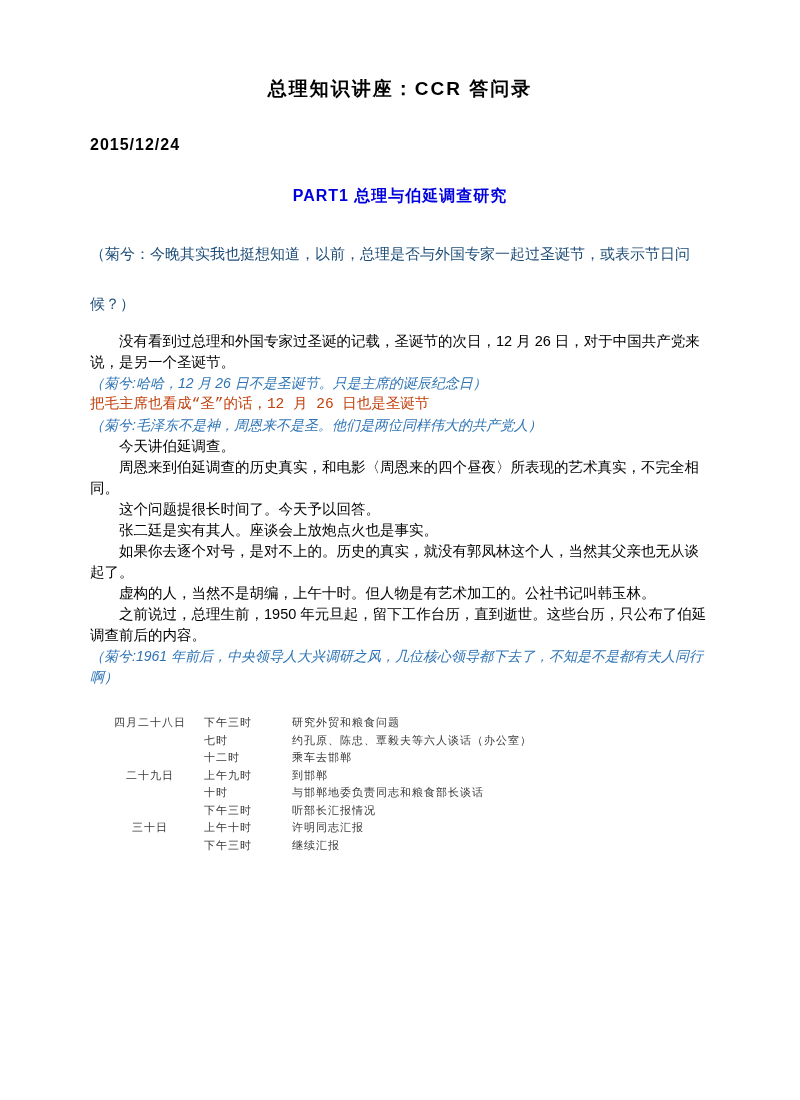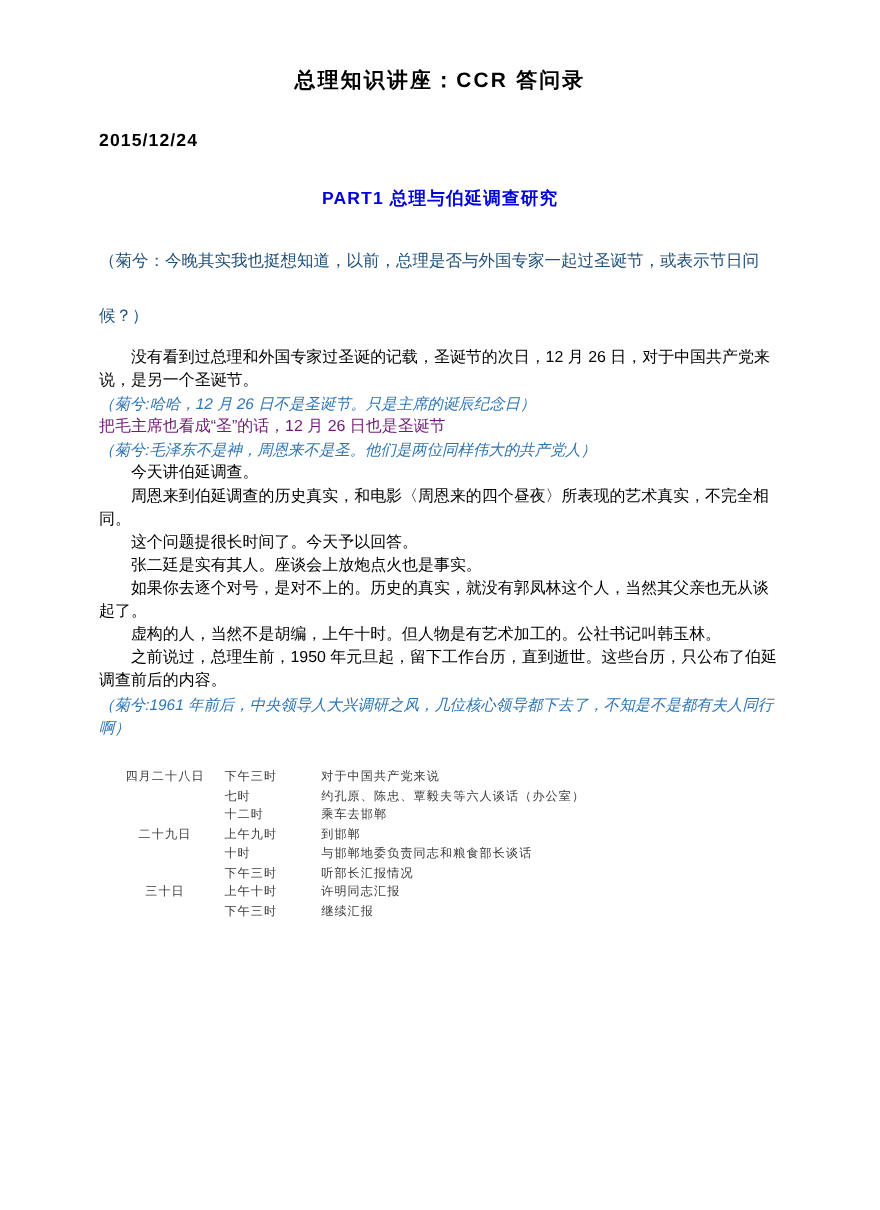--- a/index.html
+++ b/index.html
@@ -2,21 +2,21 @@
 <html><head>
 <meta charset="utf-8">
 <style>
   html,body{margin:0;padding:0;}
   body{
     width:800px;height:1100px;background:#ffffff;
     font-family:"Liberation Sans","DejaVu Sans",sans-serif;
     color:#000;overflow:hidden;
   }
   .page{
-    width:620px;margin:0 auto;padding-top:60px;
+    width:620px;margin:16px auto;padding-top:60px;
   }
   .doc-title{
     text-align:center;font-size:19px;font-weight:700;letter-spacing:2px;
     margin:0 0 0 0;color:#000;
   }
   .doc-date{
     text-align:left;font-size:16px;font-weight:600;letter-spacing:1px;
     margin:34px 0 0 0;color:#000;
   }
   .part-heading{
@@ -26,21 +26,21 @@
   .content{margin-top:22px;}
   .content p{margin:0;font-size:14.5px;line-height:21px;}
   p.comment-bold{
     color:#1F4E79;font-weight:400;font-size:15px;line-height:50px;
     margin:14px 0 2px 0;
   }
   p.comment-italic{
     color:#2E74B5;font-style:italic;font-size:14px;line-height:21px;
   }
   p.body-para{text-indent:2em;color:#000;}
-  p.body-noindent{text-indent:0;color:#701a75;}
+  p.body-noindent{text-indent:0;color:#c2410c;font-family:Liberation Mono, monospace;}
   .calendar{
     margin:26px 0 0 14px;
     font-size:11px;line-height:17.5px;color:#3a3a3a;
     filter:blur(0.45px);
     letter-spacing:1px;
   }
   .cal-row{display:flex;}
   .cal-date{width:92px;text-align:center;flex:0 0 auto;}
   .cal-time{width:72px;text-align:left;flex:0 0 auto;margin-left:8px;}
   .cal-activity{margin-left:16px;flex:1 1 auto;text-align:left;}
@@ -66,21 +66,21 @@
       <p class="body-para">如果你去逐个对号，是对不上的。历史的真实，就没有郭凤林这个人，当然其父亲也无从谈起了。</p>
       <p class="body-para">虚构的人，当然不是胡编，上午十时。但人物是有艺术加工的。公社书记叫韩玉林。</p>
       <p class="body-para">之前说过，总理生前，1950 年元旦起，留下工作台历，直到逝世。这些台历，只公布了伯延调查前后的内容。</p>
       <p class="comment-italic">（菊兮:1961 年前后，中央领导人大兴调研之风，几位核心领导都下去了，不知是不是都有夫人同行啊）</p>
     </div>
 
   <div class="calendar">
       <div class="cal-row">
         <span class="cal-date">四月二十八日</span>
         <span class="cal-time">下午三时</span>
-        <span class="cal-activity">对于中国共产党来说</span>
+        <span class="cal-activity">研究外贸和粮食问题</span>
       </div>
       <div class="cal-row">
         <span class="cal-date"></span>
         <span class="cal-time">七时</span>
         <span class="cal-activity">约孔原、陈忠、覃毅夫等六人谈话（办公室）</span>
       </div>
       <div class="cal-row">
         <span class="cal-date"></span>
         <span class="cal-time">十二时</span>
         <span class="cal-activity">乘车去邯郸</span>

